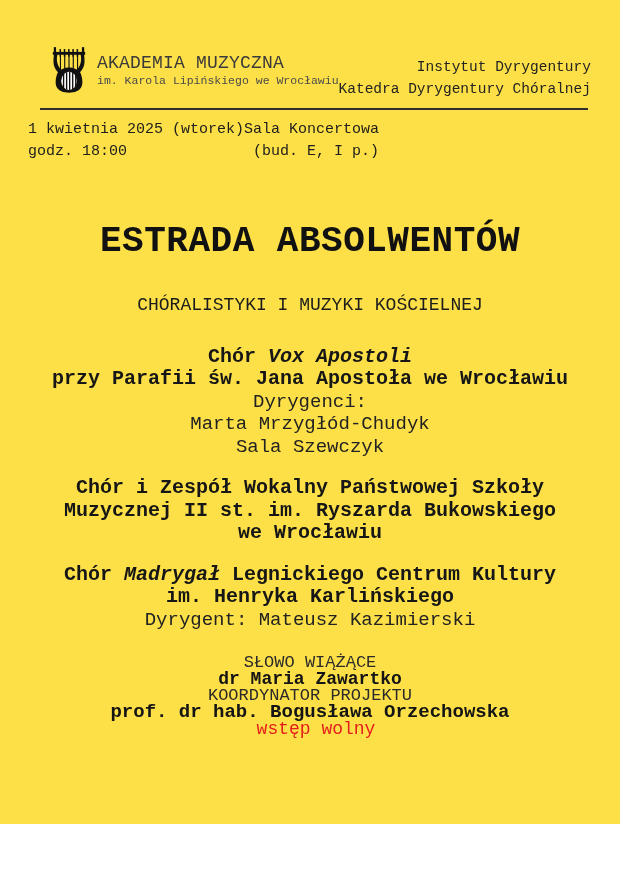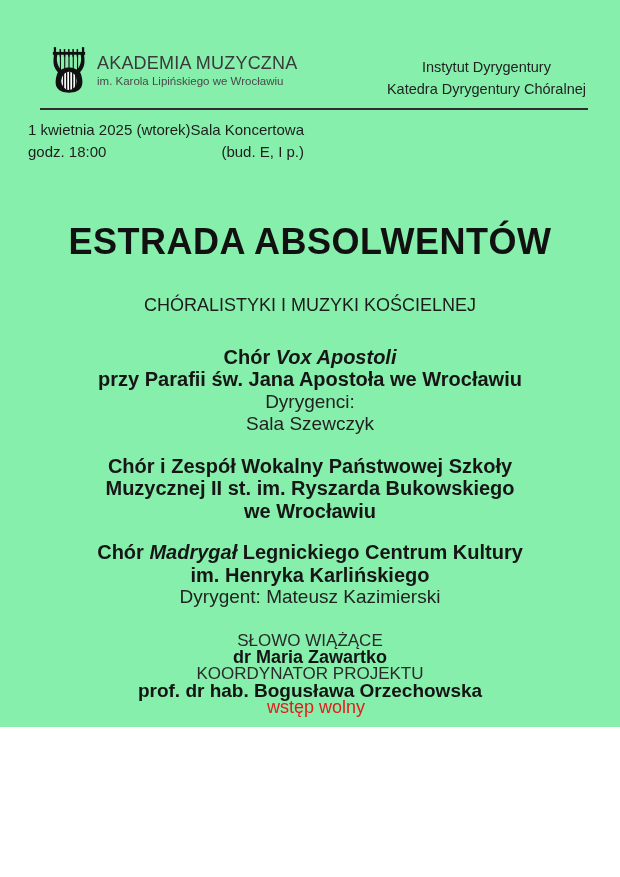--- a/index.html
+++ b/index.html
@@ -1,21 +1,21 @@
 <!DOCTYPE html>
 <html><head>
 <meta charset="utf-8">
 <style>
   html, body { margin: 0; padding: 0; background: #ffffff; }
   .page {
     position: relative;
     width: 620px;
-    height: 727px;
-    background: #86efac;
-    font-family: Liberation Sans, sans-serif;
+    height: 824px;
+    background: #fde047;
+    font-family: Liberation Mono, monospace;
     color: #1a1a1a;
     overflow: hidden;
   }
   
   .header {
     display: flex;
     justify-content: space-between;
     align-items: flex-start;
     padding: 45px 34px 0 50px;
   }
@@ -29,21 +29,21 @@
     line-height: 1.15;
     white-space: nowrap;
   }
   .brand-sub {
     font-size: 11.5px;
     color: #4a4a4a;
     line-height: 1.3;
     white-space: nowrap;
   }
   .institute {
-    text-align: center;
+    text-align: right;
     font-size: 14.5px;
     line-height: 1.5;
     color: #222222;
     padding-top: 12px;
     white-space: nowrap;
   }
   
   .divider {
     border: none;
     border-top: 2px solid #2e2e2e;
@@ -156,20 +156,21 @@
     <div class="subtitle">
       <div>CHÓRALISTYKI I MUZYKI KOŚCIELNEJ</div>
     </div>
 
     <div class="program">
 
       <div class="group">
         <p class="bold-line"><span>Chór </span><span class="ital">Vox Apostoli</span></p>
         <p class="bold-line">przy Parafii św. Jana Apostoła we Wrocławiu</p>
         <p class="reg-line">Dyrygenci:</p>
+        <p class="reg-line">Marta Mrzygłód-Chudyk</p>
         <p class="reg-line">Sala Szewczyk</p>
       </div>
 
       <div class="group">
         <p class="bold-line">Chór i Zespół Wokalny Państwowej Szkoły</p>
         <p class="bold-line">Muzycznej II st. im. Ryszarda Bukowskiego</p>
         <p class="bold-line">we Wrocławiu</p>
       </div>
 
       <div class="group">

